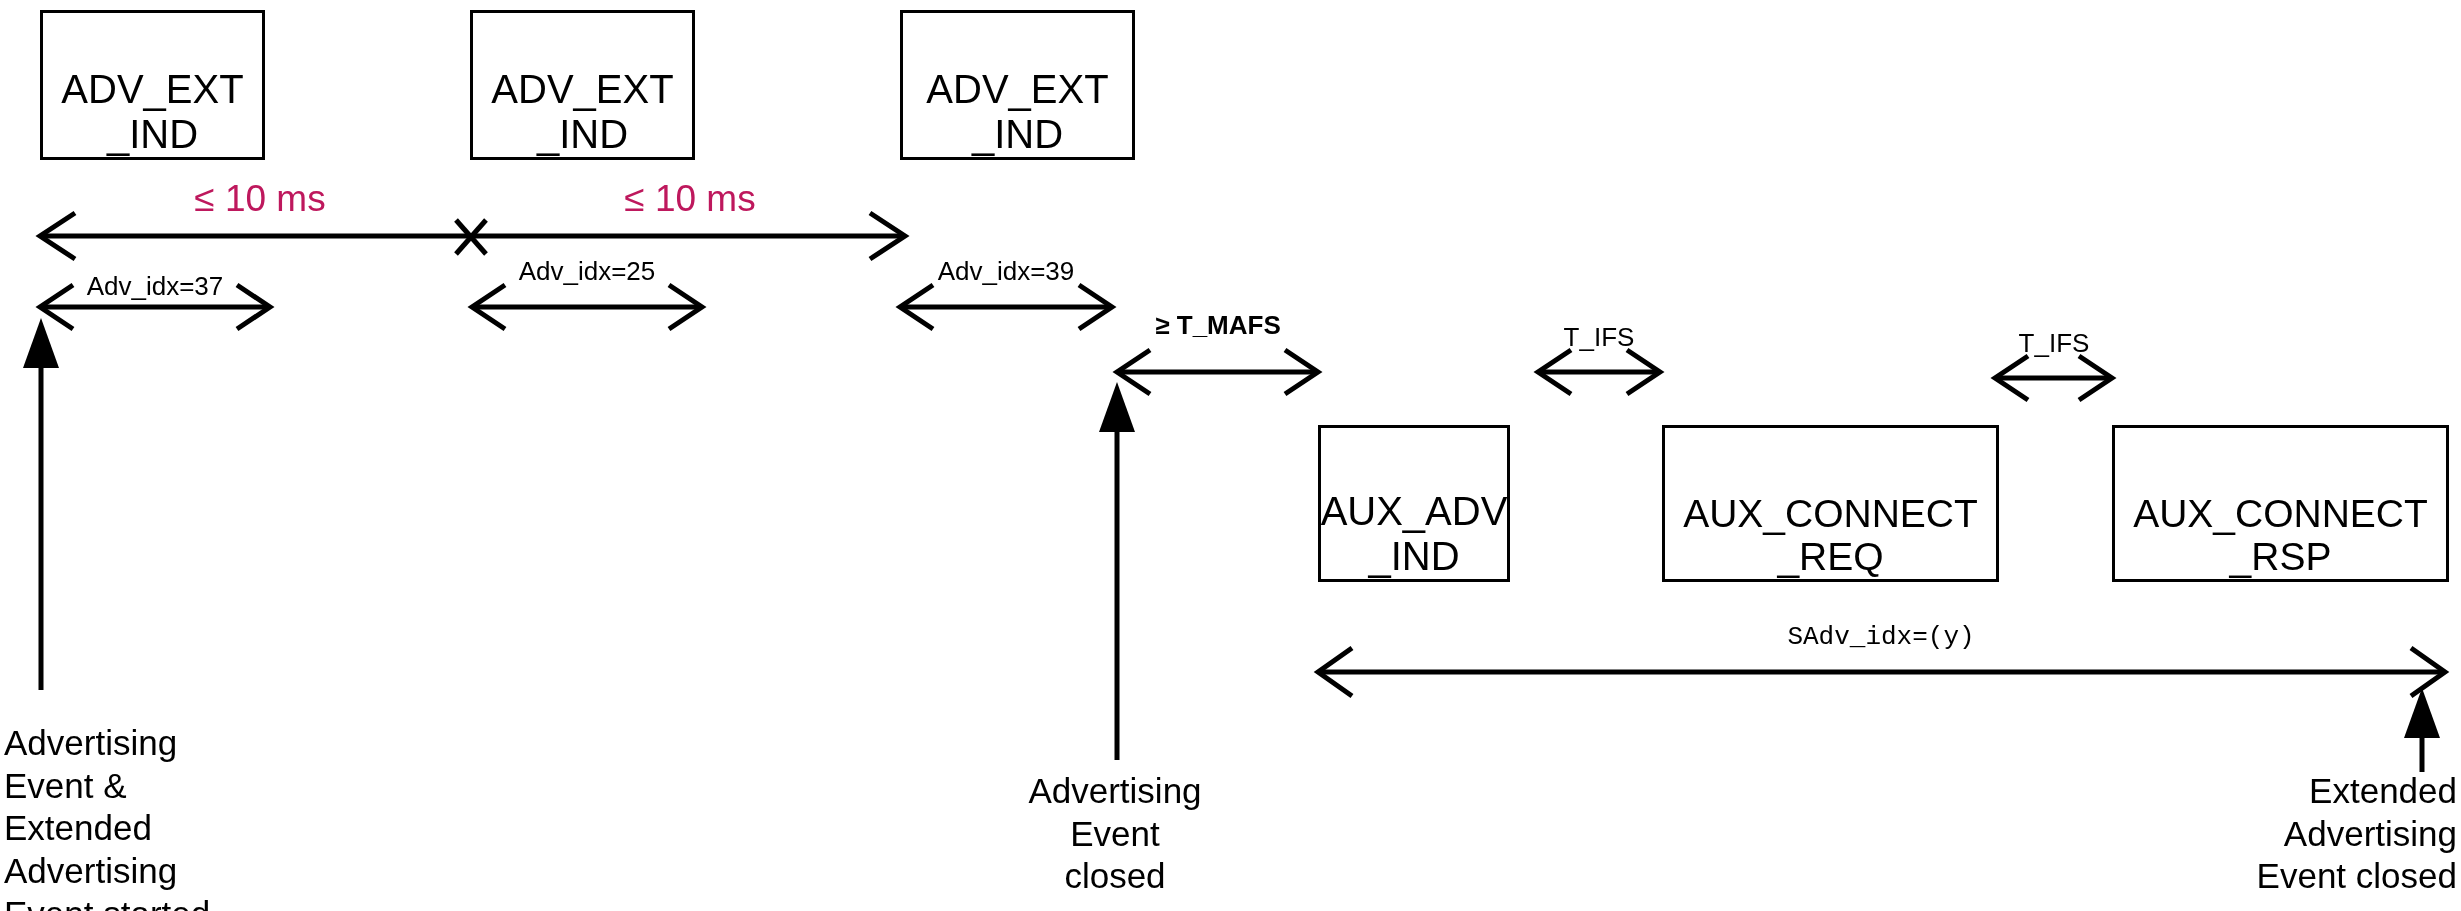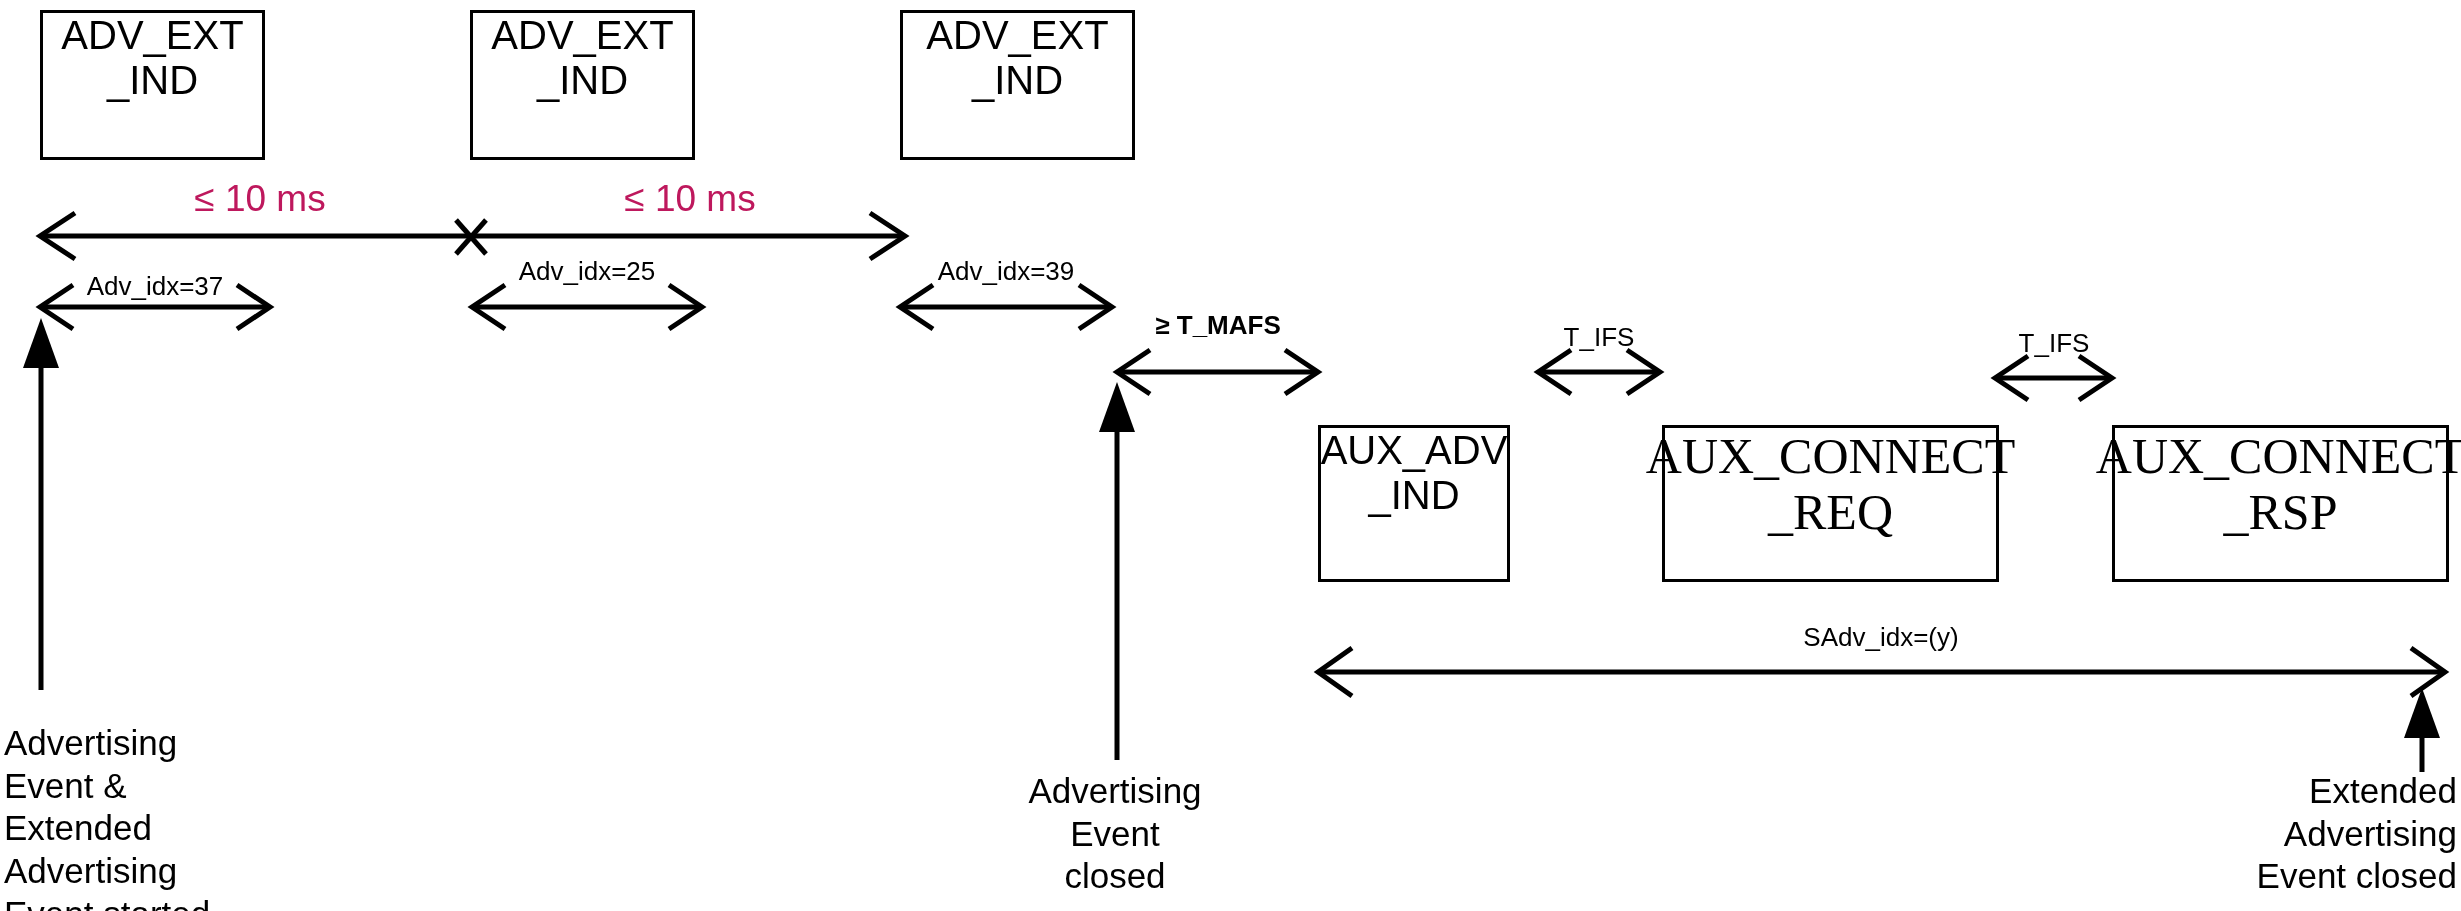--- a/index.html
+++ b/index.html
@@ -25,34 +25,33 @@
     width: 2461px;
     height: 911px;
     overflow: visible;
   }
   .pkt-box {
     position: absolute;
     border: 3px solid #000;
     box-sizing: border-box;
     background: #fff;
     display: flex;
-    align-items: flex-start;
+    align-items: flex-end;
     justify-content: center;
   }
   .pkt-label {
     text-align: center;
     font-size: 40px;
     line-height: 1.12;
     letter-spacing: 0px;
     white-space: pre-line;
     color: #000;
   }
   .pkt-label.narrow {
-    font-size: 50px;
-    font-family: Liberation Serif, serif;
+    font-size: 39px;
   }
   .time-label {
     position: absolute;
     font-size: 37px;
     color: #be185d;
     white-space: nowrap;
     text-align: center;
   }
   .small-label {
     position: absolute;
@@ -193,21 +192,21 @@
   <div class="small-label" style="left:437px; top:256px; width:300px;">Adv_idx=25</div>
 
   <div class="small-label" style="left:856px; top:256px; width:300px;">Adv_idx=39</div>
 
   <div class="small-label" style="left:1068px; top:310px; width:300px;font-weight:bold;">≥ T_MAFS</div>
 
   <div class="small-label" style="left:1449px; top:322px; width:300px;">T_IFS</div>
 
   <div class="small-label" style="left:1904px; top:328px; width:300px;">T_IFS</div>
 
-  <div class="small-label" style="left:1731px; top:622px; width:300px;">SAdv_idx=(y)</div>
+  <div class="small-label" style="left:1731px; top:622px; width:300px;font-family:Liberation Mono, monospace;">SAdv_idx=(y)</div>
 
   <div class="anno-text" style="left:4px; top:722px; width:360px;">Advertising
 Event &amp;
 Extended
 Advertising
 Event started</div>
 
   <div class="anno-text center" style="left:965px; top:770px; width:300px;">Advertising
 Event
 closed</div>

